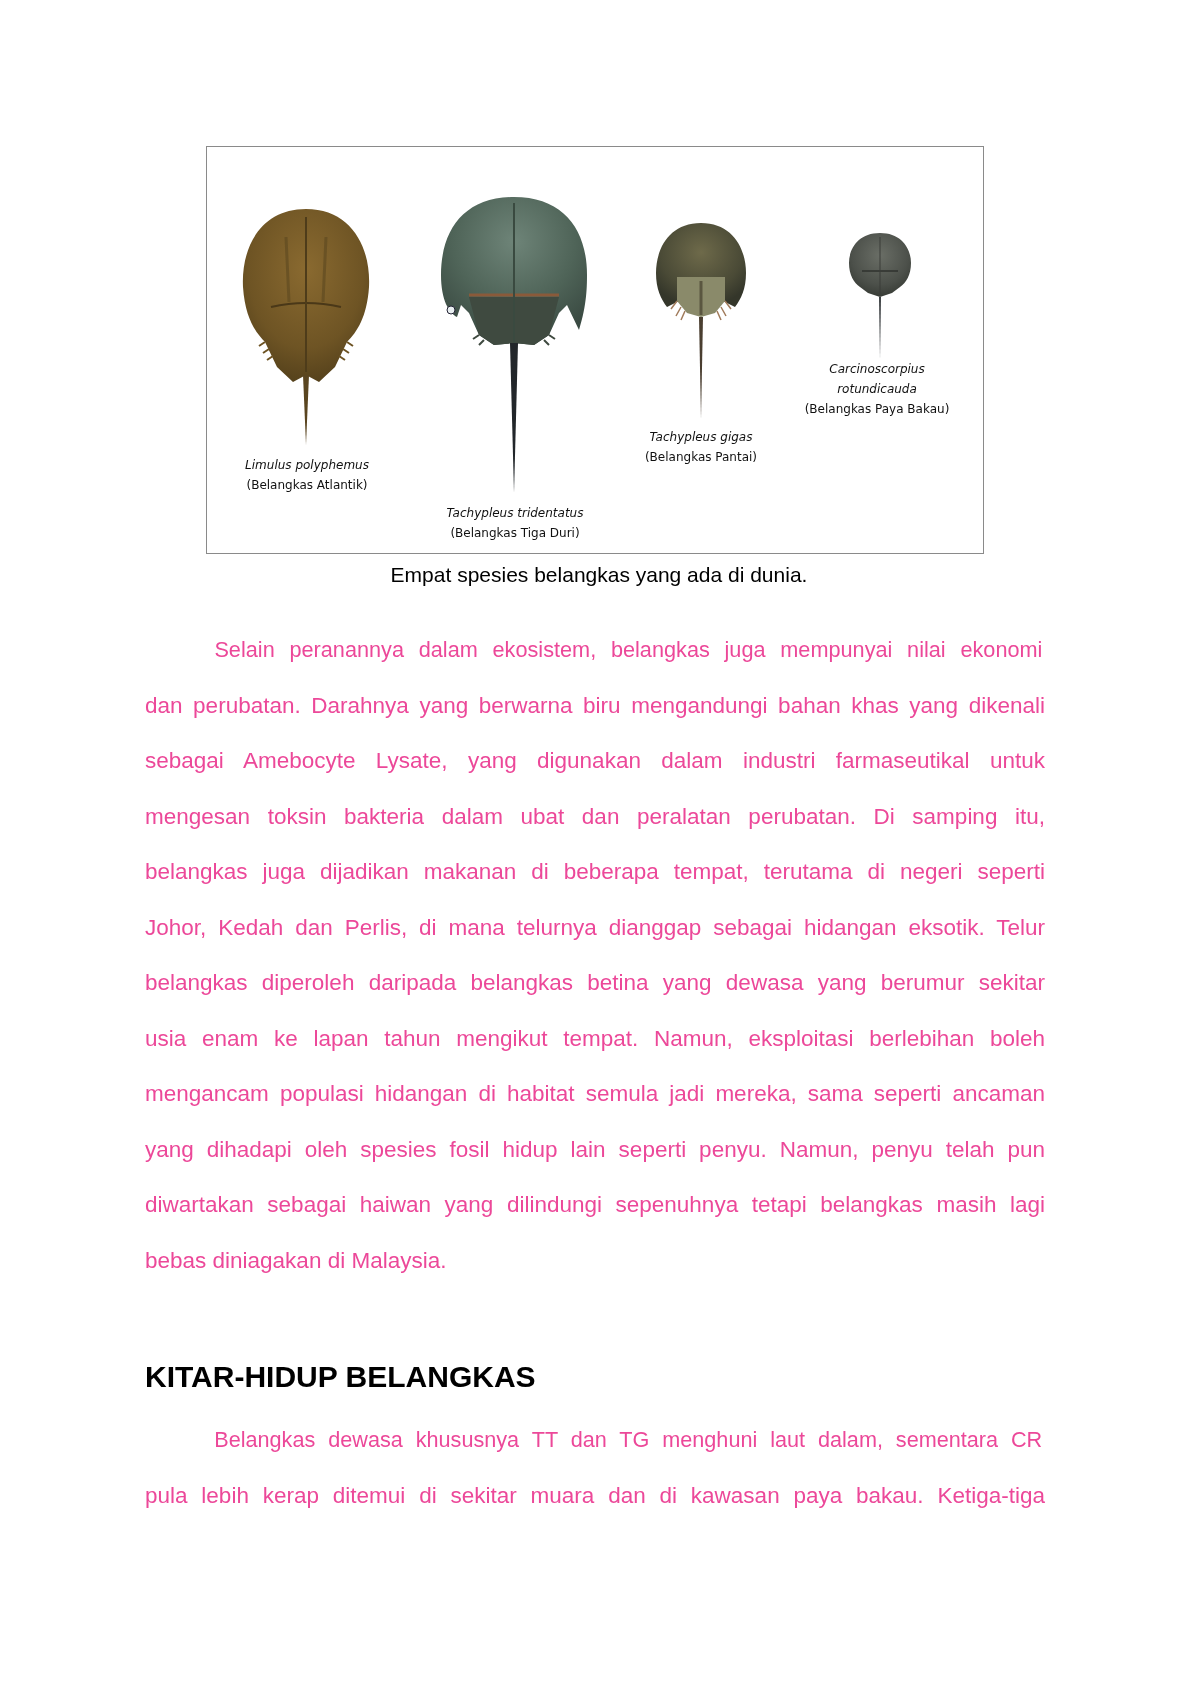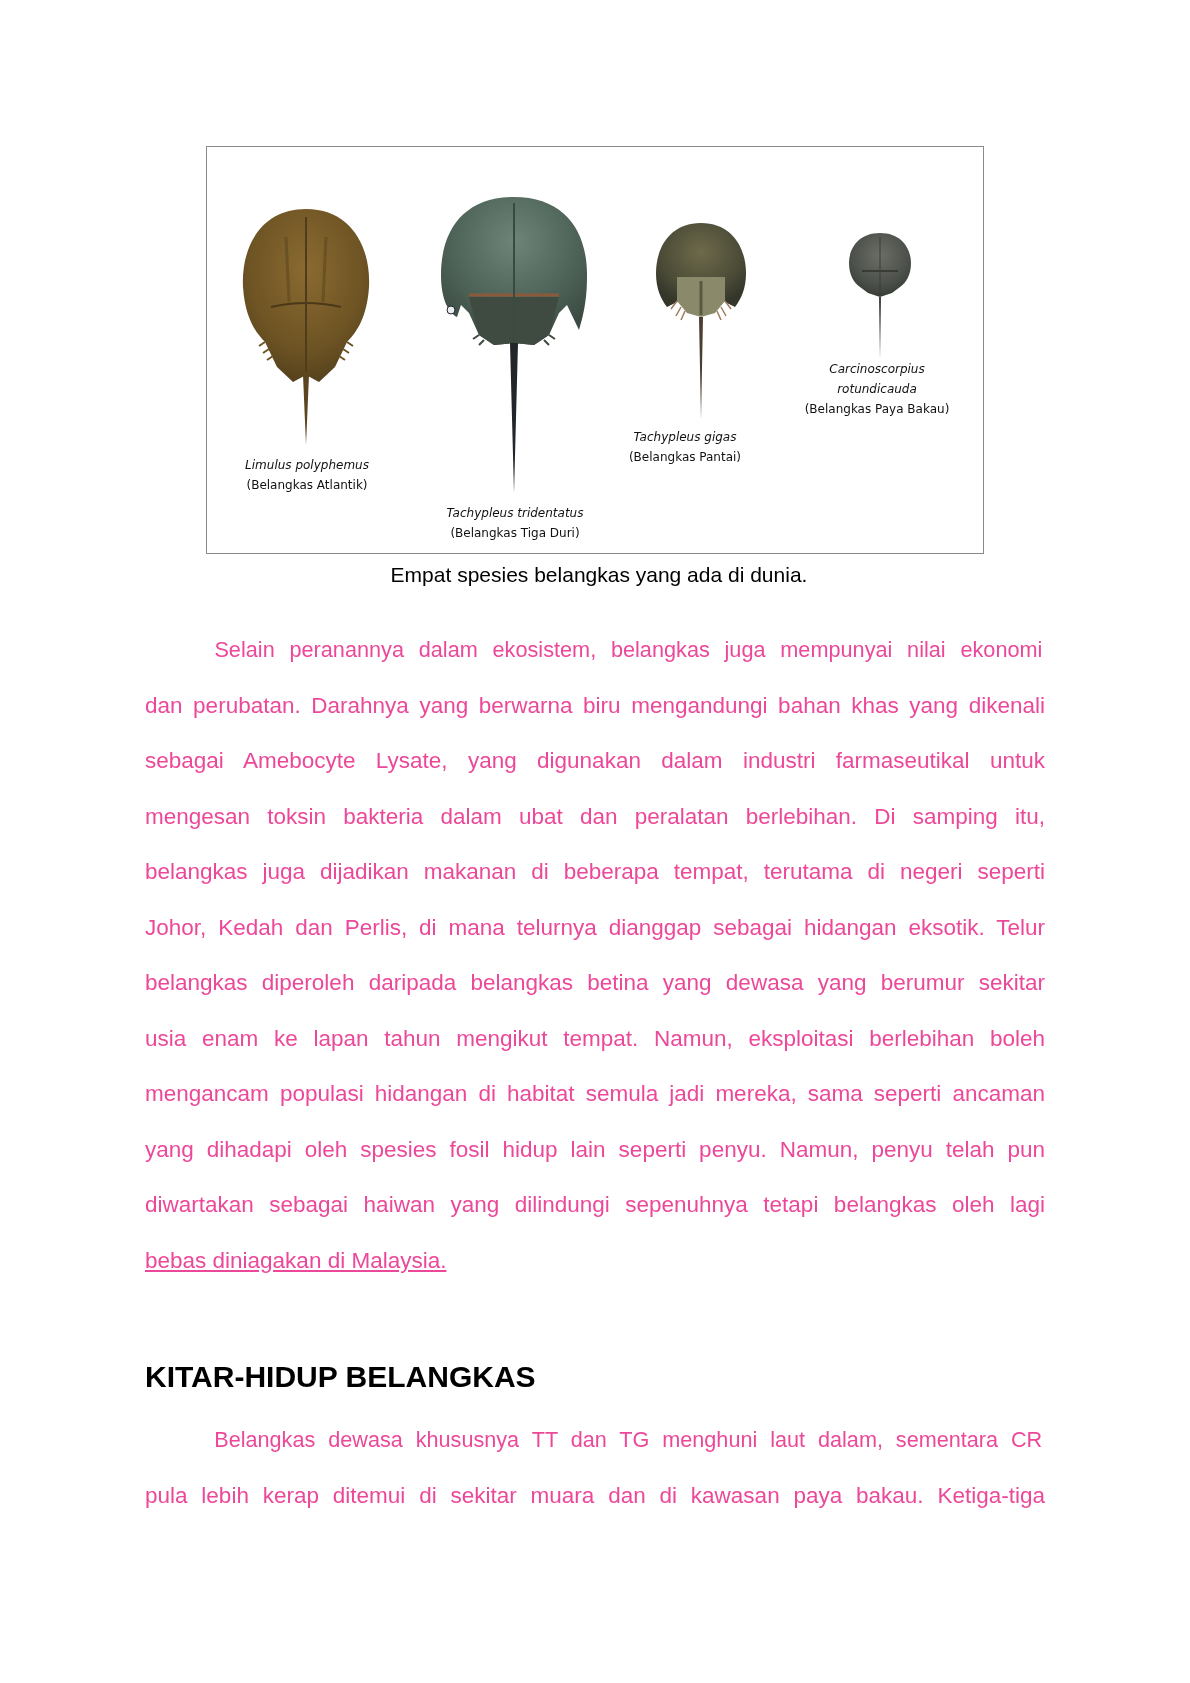--- a/index.html
+++ b/index.html
@@ -24,21 +24,21 @@
   }
 
   .para {
     position: absolute; left: 145px; width: 900px; font-size: 22.5px; line-height: 55.5px;
     text-align: justify; color: #ec4899; margin: 0;
     text-indent: 72px;
     font-stretch: condensed;
   }
   .para .line { display: block; text-align: justify; text-align-last: justify; text-indent: 0; white-space: nowrap; }
   .para .line.first { padding-left: 72px; }
-  .para .line.last { text-align-last: left; text-decoration: underline; }
+  .para .line.last { text-align-last: left; }
   .heading {
     position: absolute; left: 145px; top: 1360px; font-size: 30px; font-weight: bold; color: #000;
   }
 </style>
 </head>
 <body>
 
 <div class="figure-box">
 
   <div class="crab" style="left:34px; top:60px;">
@@ -101,21 +101,21 @@
       </defs>
       <path d="M46 2 C14 2 1 28 1 52 C1 68 6 78 12 86 L24 80 L24 56 L68 56 L68 80 L80 86 C86 78 91 68 91 52 C91 28 78 2 46 2 Z" fill="url(#gOlive)"></path>
       <path d="M22 56 L70 56 L70 80 L60 92 L46 96 L32 92 L22 80 Z" fill="#8a8a6a"></path>
       <path d="M46 60 L46 94" stroke="#5a5640" stroke-width="3"></path>
       <g stroke="#a07a5a" stroke-width="1.5">
         <path d="M22 80 l-6 8 M26 86 l-5 9 M30 90 l-4 9 M70 80 l6 8 M66 86 l5 9 M62 90 l4 9"></path>
       </g>
       <path d="M44 96 L46 198 L48 96 Z" fill="#4a3e30"></path>
     </svg>
   </div>
-  <div class="label" style="left:378px; top:280px; width:200px;">
+  <div class="label" style="left:394px; top:280px; width:200px;">
     <span class="sci">Tachypleus gigas</span>
     <span class="common">(Belangkas Pantai)</span>
   </div>
 
   <div class="crab" style="left:641px; top:84px;">
     <svg width="64" height="130" viewBox="0 0 64 130">
       <defs>
         <radialGradient id="gGrey" cx="50%" cy="35%" r="65%">
           <stop offset="0%" stop-color="#6a6e66"></stop>
           <stop offset="70%" stop-color="#4c504a"></stop>
@@ -134,28 +134,28 @@
     <span class="common">(Belangkas Paya Bakau)</span>
   </div>
 </div>
 
 <div class="caption">Empat spesies belangkas yang ada di dunia.</div>
 
 <div class="para" style="top:622px; text-indent:0;">
   <span class="line first" style="display: block; transform-origin: left center; transform: scaleX(0.963912); width: 859px; margin-left: 0px;">Selain peranannya dalam ekosistem, belangkas juga mempunyai nilai ekonomi</span>
   <span class="line" style="display: block;">dan perubatan. Darahnya yang berwarna biru mengandungi bahan khas yang dikenali</span>
   <span class="line" style="display: block;">sebagai Amebocyte Lysate, yang digunakan dalam industri farmaseutikal untuk</span>
-  <span class="line" style="display: block;">mengesan toksin bakteria dalam ubat dan peralatan berlebihan. Di samping itu,</span>
+  <span class="line" style="display: block;">mengesan toksin bakteria dalam ubat dan peralatan perubatan. Di samping itu,</span>
   <span class="line" style="display: block;">belangkas juga dijadikan makanan di beberapa tempat, terutama di negeri seperti</span>
   <span class="line" style="display: block;">Johor, Kedah dan Perlis, di mana telurnya dianggap sebagai hidangan eksotik. Telur</span>
   <span class="line" style="display: block;">belangkas diperoleh daripada belangkas betina yang dewasa yang berumur sekitar</span>
   <span class="line" style="display: block;">usia enam ke lapan tahun mengikut tempat. Namun, eksploitasi berlebihan boleh</span>
   <span class="line" style="display: block;">mengancam populasi hidangan di habitat semula jadi mereka, sama seperti ancaman</span>
   <span class="line" style="display: block;">yang dihadapi oleh spesies fosil hidup lain seperti penyu. Namun, penyu telah pun</span>
-  <span class="line" style="display: block;">diwartakan sebagai haiwan yang dilindungi sepenuhnya tetapi belangkas oleh lagi</span>
+  <span class="line" style="display: block;">diwartakan sebagai haiwan yang dilindungi sepenuhnya tetapi belangkas masih lagi</span>
   <span class="line last" style="display: block;">bebas diniagakan di Malaysia.</span>
 </div>
 
 <div class="heading">KITAR-HIDUP BELANGKAS</div>
 
 <div class="para" style="top:1412px; text-indent:0;">
   <span class="line first" style="display: block; transform-origin: left center; transform: scaleX(0.961672); width: 861px; margin-left: 0px;">Belangkas dewasa khususnya TT dan TG menghuni laut dalam, sementara CR</span>
   <span class="line" style="display: block;">pula lebih kerap ditemui di sekitar muara dan di kawasan paya bakau. Ketiga-tiga</span>
 </div>
 

